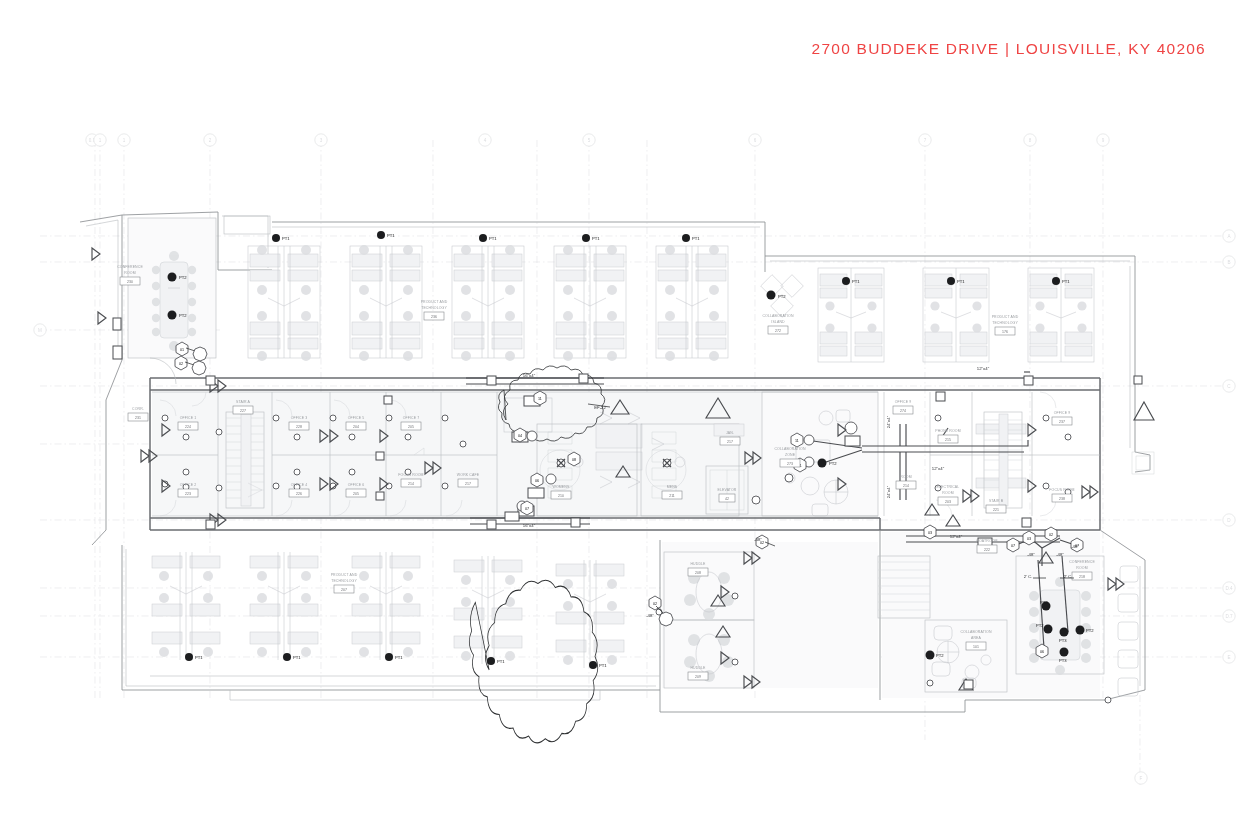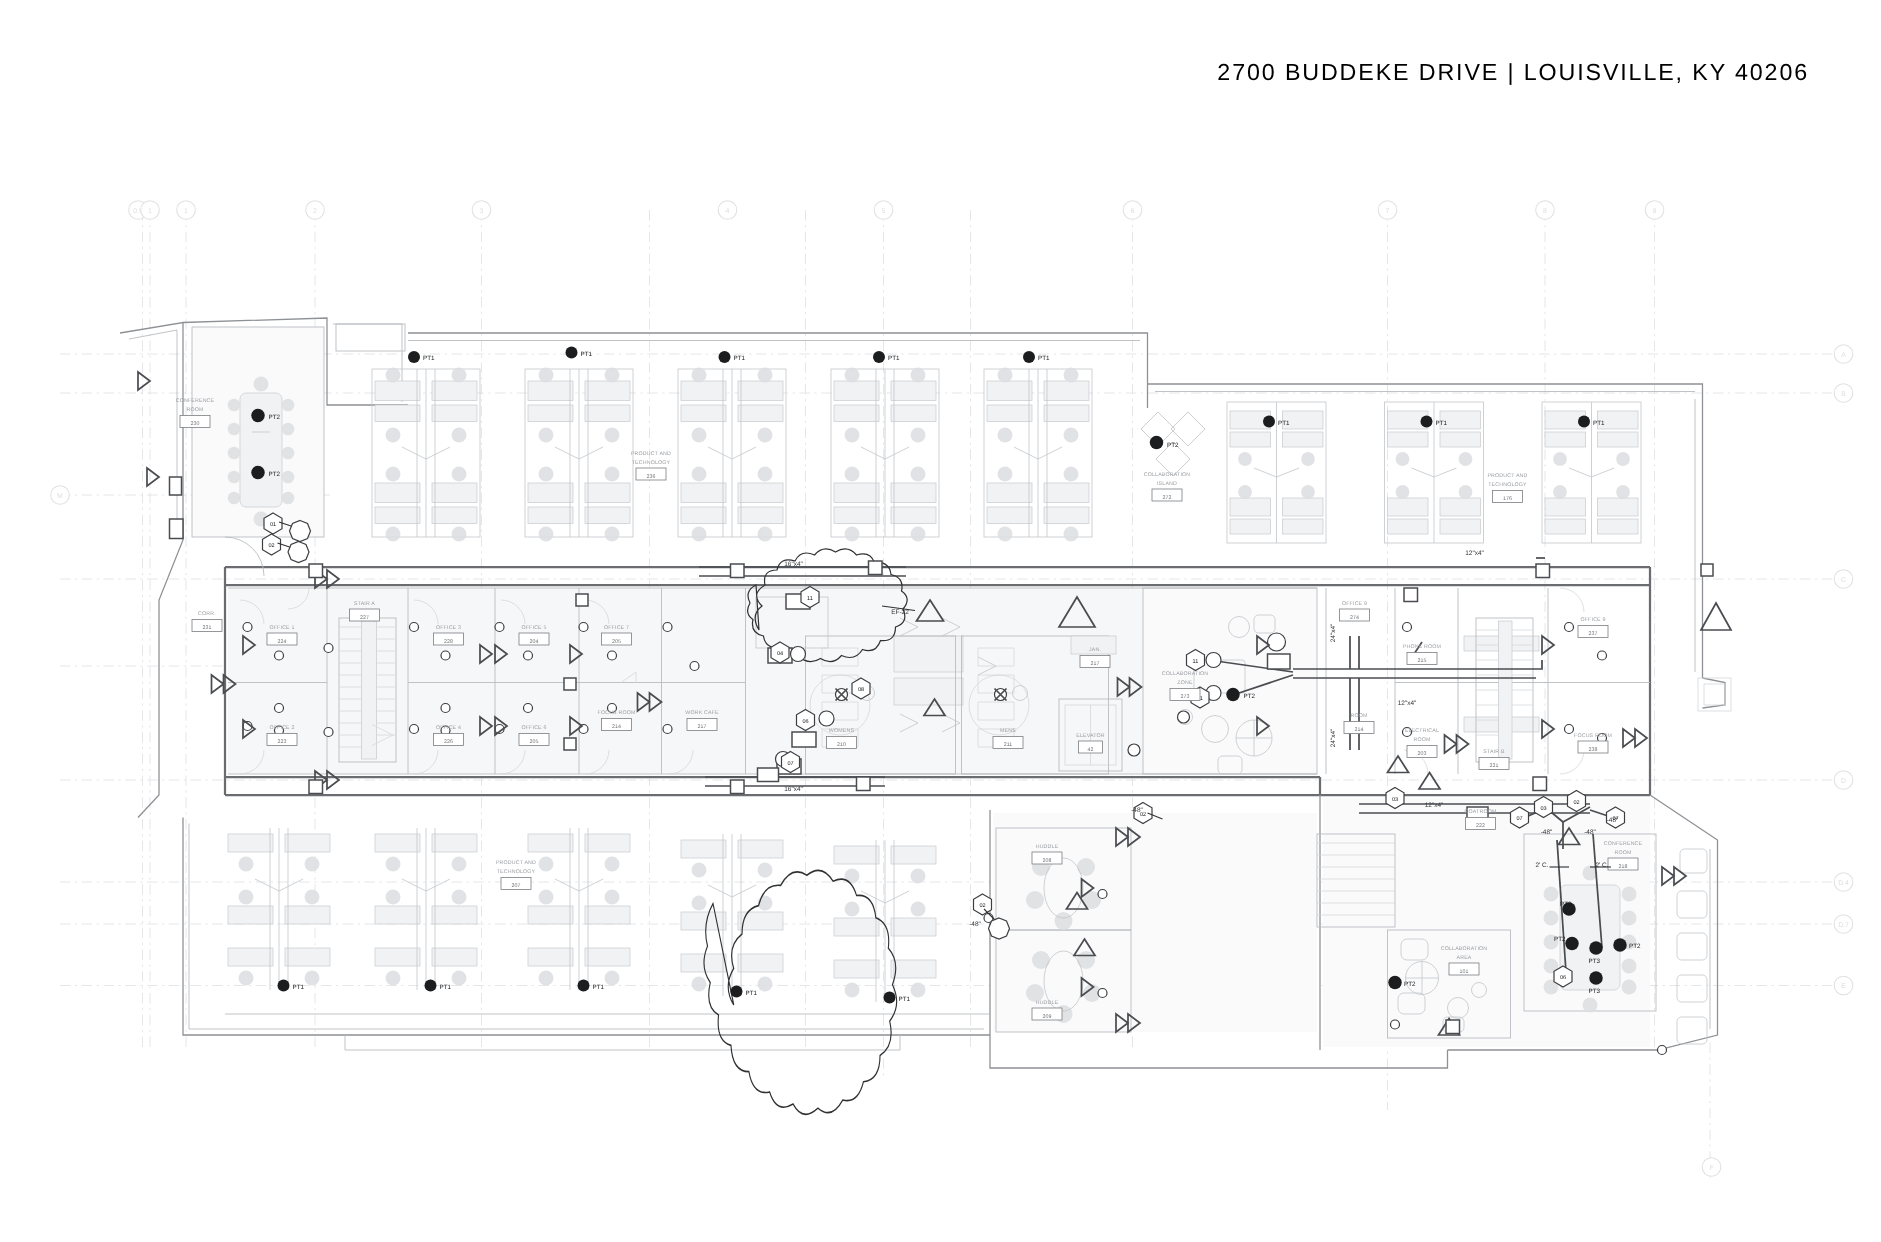--- a/index.html
+++ b/index.html
@@ -16,21 +16,21 @@
     color: #6d6e71;
   }
 
   
   #sheet-title {
     position: absolute;
     top: 40px;
     right: 48px;
     font-size: 15.5px;
     letter-spacing: 1.25px;
-    color: #000000;
+    color: #ef4444;
     white-space: nowrap;
     font-weight: 400;
   }
 
   
   #plan-canvas {
     position: absolute;
     left: 0;
     top: 0;
     width: 1254px;

